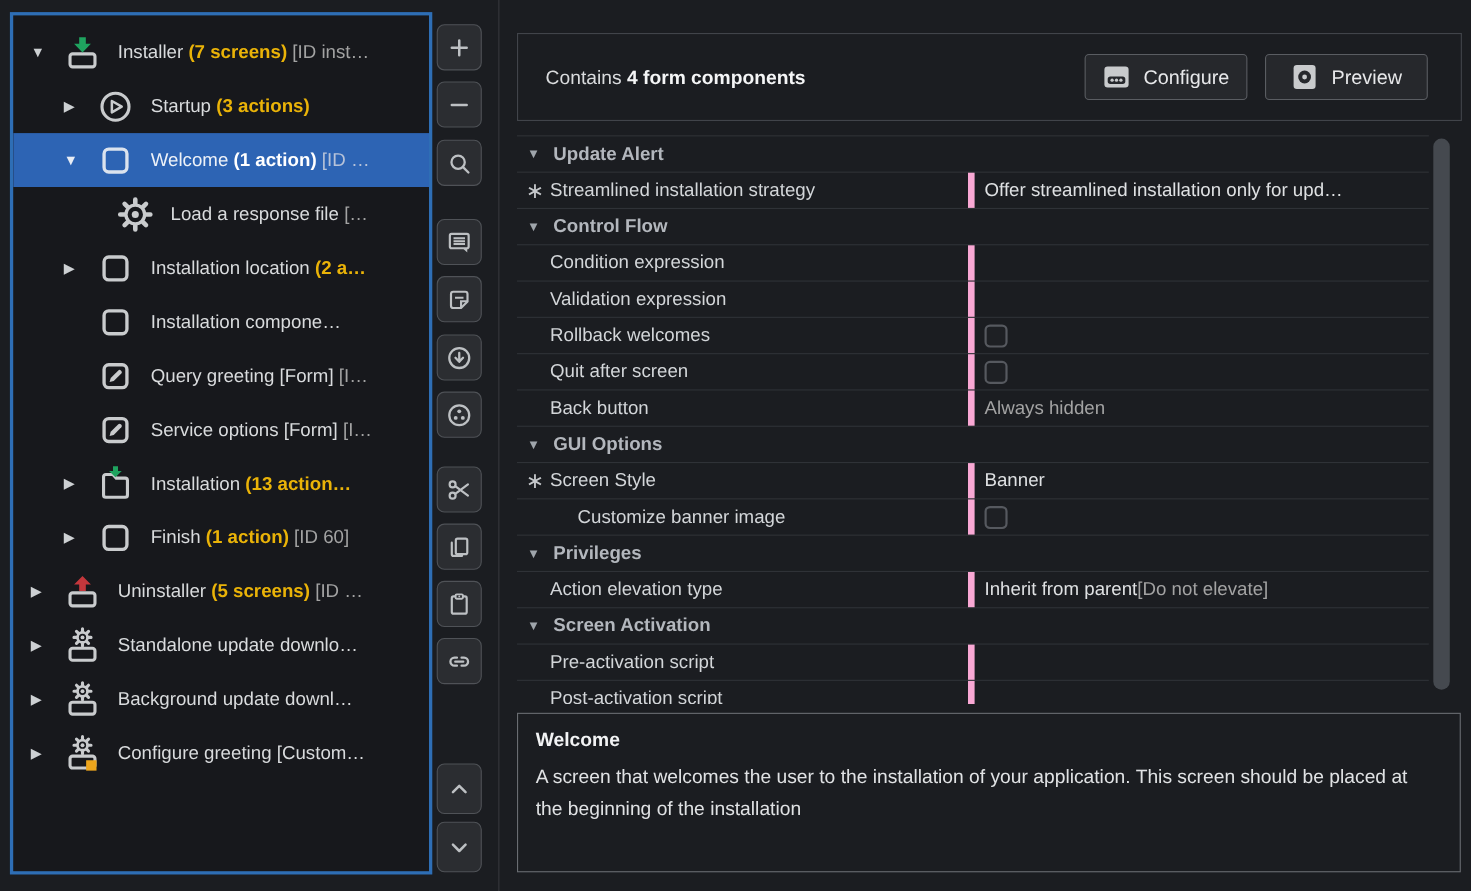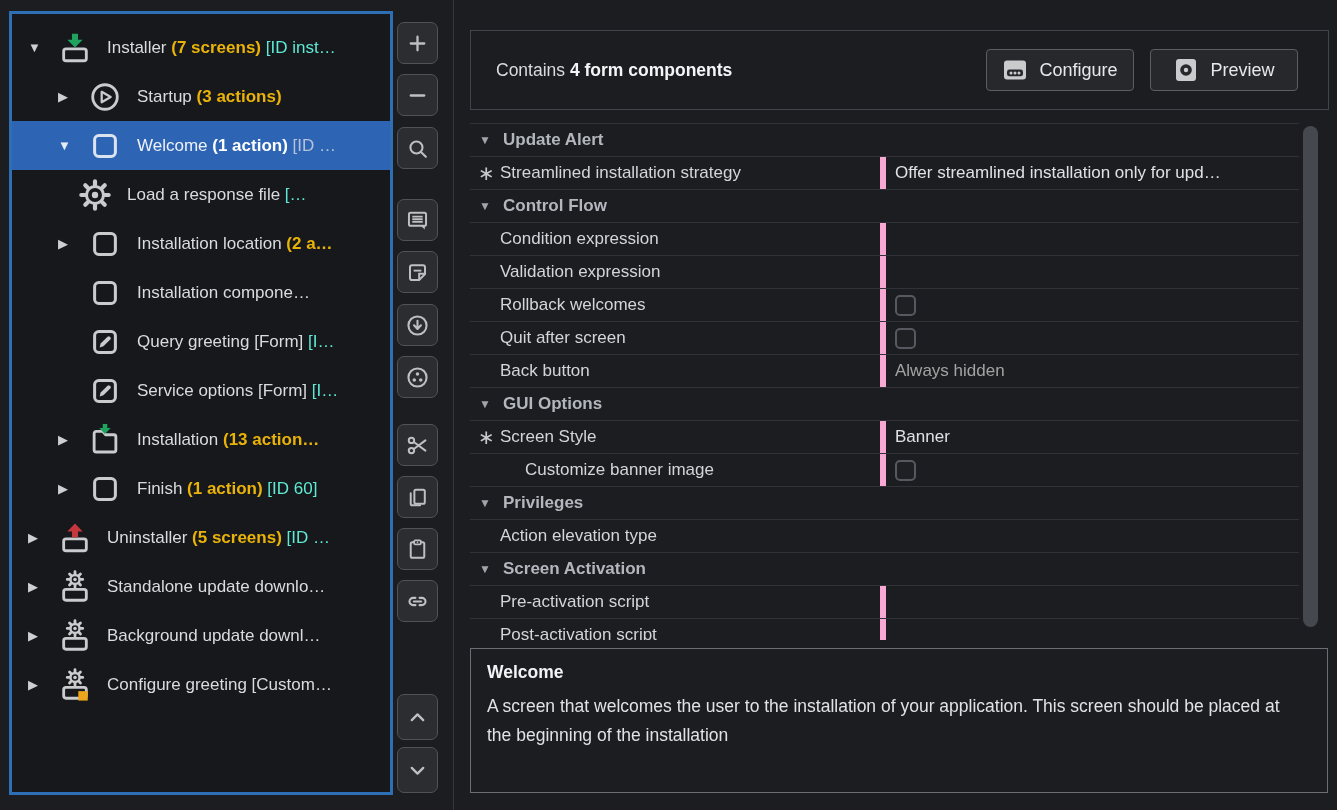--- a/index.html
+++ b/index.html
@@ -14,26 +14,26 @@
 
   
   .tree-panel {
     position:absolute; left:9px; top:11px; width:384px; height:784px;
     border:3px solid #2e6eb5; background:#17181c; overflow:hidden;
   }
   .tree-rows { padding-top:9px; }
   .trow { height:49px; display:flex; align-items:center; font-size:17px; color:#d9dbdd; white-space:nowrap; }
   .trow.l0 { padding-left:16px; }
   .trow.l1 { padding-left:46px; }
-  .trow.l2 { padding-left:36px; }
+  .trow.l2 { padding-left:64px; }
   .trow .exp { width:30px; flex:none; font-size:13px; color:#cdd0d3; }
   .trow .ticon { width:34px; height:34px; flex:none; margin-right:15px; color:#c9cbcd; }
   .trow .tlabel { overflow:hidden; }
   .trow .tlabel b { color:#eab308; }
-  .trow .tlabel .dim { color:#5eead4; }
+  .trow .tlabel .dim { color:#a3a3a3; }
   .trow.sel { background:#2d64b4; color:#eef2f8; }
   .trow.sel .tlabel b { color:#ffffff; }
   .trow.sel .tlabel .dim { color:#b7c3d9; }
   .trow.sel .exp { color:#e8edf5; }
   .trow.sel .ticon { color:#dbe3ee; }
 
   
   .tbtn {
     position:absolute; left:397px; width:41px; height:42px;
     background:#2b2d31; border:1px solid #4f5257; border-radius:7px;
@@ -481,20 +481,24 @@
     </div>
   <div class="prow section">
       <span class="tri">▼</span>
       <span>Privileges</span>
     </div>
   <div class="prow prop">
       <div class="pname">
         <span class="pstar"></span>
         <span>Action elevation type</span>
       </div>
+      <div class="pvalue">
+        <span>Inherit from parent</span>
+        <span class="dim"> [Do not elevate]</span>
+      </div>
     </div>
   <div class="prow section">
       <span class="tri">▼</span>
       <span>Screen Activation</span>
     </div>
   <div class="prow prop">
       <div class="pname">
         <span class="pstar"></span>
         <span>Pre-activation script</span>
       </div>

